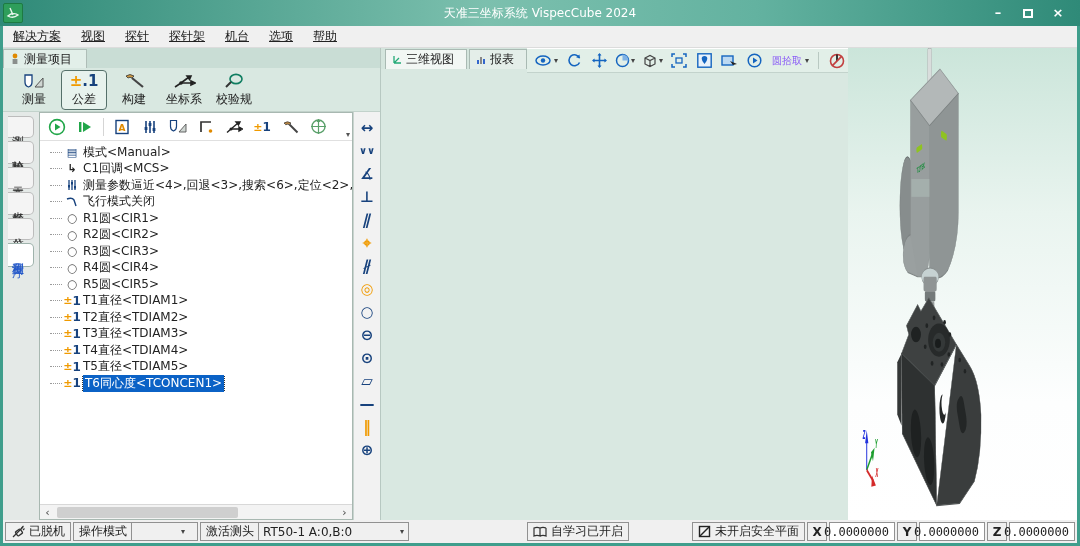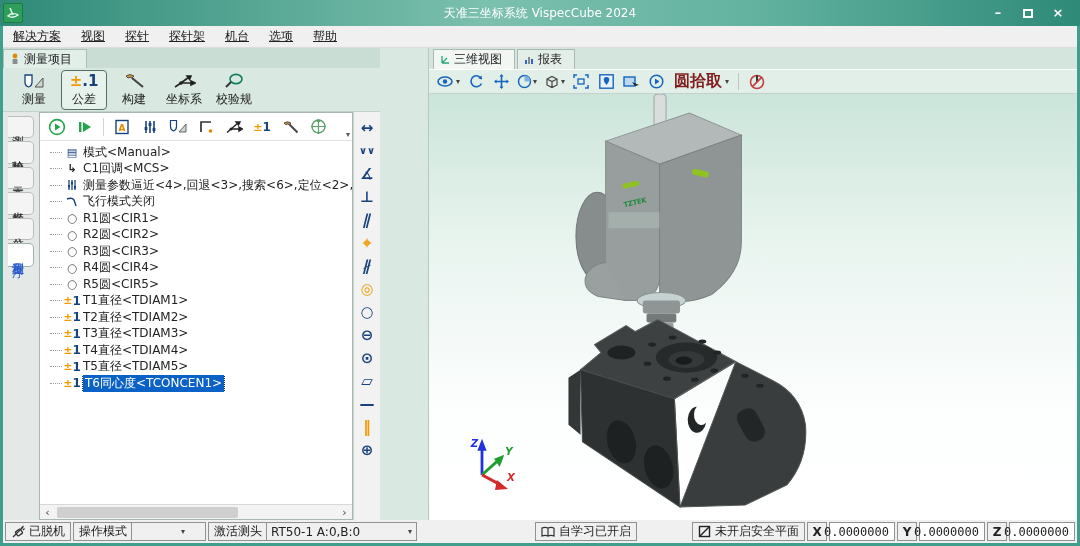--- a/index.html
+++ b/index.html
@@ -76,32 +76,32 @@
   .harrow { width:15px; text-align:center; color:#444; font-size:11px; line-height:13px; }
   .hthumb { height:11px; width:58%; background:#cfcfcf; border-radius:2px; margin-left:2px; }
 
   .gdt-strip { width:27px; background:#f2f2f2; border-left:1px solid #c9d4cf;
     display:flex; flex-direction:column; align-items:center; padding-top:6px; gap:4px; }
   .gicon { width:22px; height:19px; display:flex; align-items:center; justify-content:center;
     color:#17427d; font-size:15px; font-weight:bold; }
   .gicon.orange { color:#f09a00; }
 
   
-  .rpanel { flex:1; display:flex; flex-direction:column; border-left:1px solid #b7c8c1; min-width:0;margin-left:48px; }
+  .rpanel { flex:1; display:flex; flex-direction:row; border-left:1px solid #b7c8c1; min-width:0; }
   .vp-tabs { height:21px; background:#d4e5dd; display:flex; align-items:flex-end; padding-left:4px; gap:2px; }
   .vptab { display:flex; align-items:center; gap:4px; padding:2px 12px 2px 6px;
     border:1px solid #a9bab3; border-bottom:none; background:#e4eee9; font-size:12px; height:20px; }
   .vptab.active { background:#f2f7f4; }
   .vp-toolbar { height:25px; background:#e2efe8; border-top:1px solid #fff;
     border-bottom:1px solid #c3d3cc; display:flex; align-items:center; gap:3px; padding-left:6px; }
   .vbtn { height:21px; min-width:22px; display:flex; align-items:center; justify-content:center;
     border-radius:3px; padding:0 2px; gap:1px; }
   .dd { font-size:8px; color:#444; }
   .vsep { width:1px; height:17px; background:#b9c9c2; margin:0 4px; }
-  .pick-label { font-size:16px; color:#7f1d1d; margin:0 2px;font-weight:bold; }
+  .pick-label { font-size:10px; color:#8b5cf6; margin:0 2px; }
   .viewport { flex:1; min-height:0;
     background:linear-gradient(to bottom,#cbe5da 0%,#e9f4ef 35%,#fdfefe 75%,#ffffff 100%); }
   .viewport svg { width:100%; height:100%; display:block; }
 
   
   .statusbar { position:absolute; left:3px; right:3px; bottom:3px; height:23px;
     background:#f0f0f0; display:flex; align-items:center; padding:0 2px; gap:2px; }
   .sb-box { border:1px solid #919191; height:19px; display:flex; align-items:center;
     gap:4px; padding:0 5px; background:#f0f0f0; }
   .sb-combo { border-left:1px solid #919191; align-self:stretch; display:flex;
@@ -611,21 +611,21 @@
 
   <div class="statusbar">
     <div class="sb-box">
       <svg width="14" height="14" viewBox="0 0 14 14">
           <rect x="5" y="5" width="6" height="5" rx="1" fill="none" stroke="#333" stroke-width="1.3" transform="rotate(-35 8 7.5)"></rect>
           <path d="M2 12 L12 2" stroke="#333" stroke-width="1.3"></path>
           <path d="M10.5 3 l2 -2 M12 5 l1.5 -1.5" stroke="#333" stroke-width="1.1"></path>
         </svg>
       <span>已脱机</span>
     </div>
-    <div class="sb-box" style="padding-right:16px">
+    <div class="sb-box" style="padding-right:8px">
       <span>操作模式</span>
       <span class="sb-combo">
           <span></span>
           <span class="dd">▾</span>
         </span>
     </div>
     <div class="sb-box" style="padding-right:0">
       <span>激活测头</span>
       <span class="sb-combo" style="min-width:150px">
         <span>RT50-1 A:0,B:0</span>

